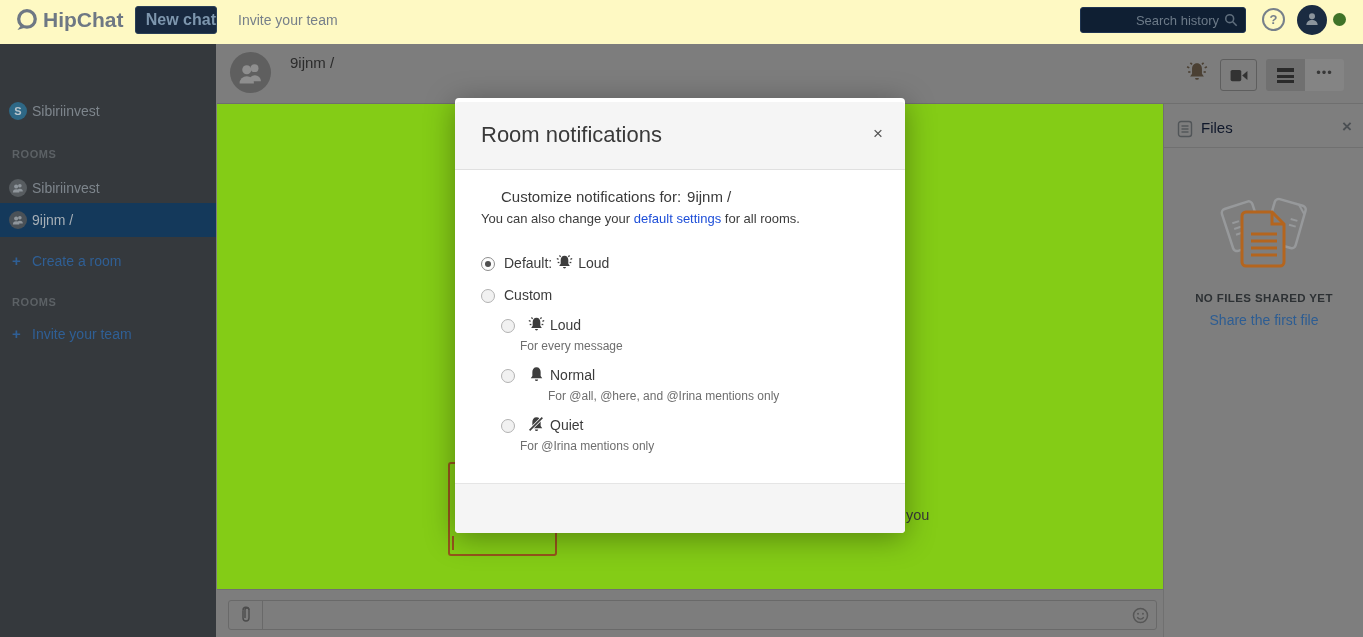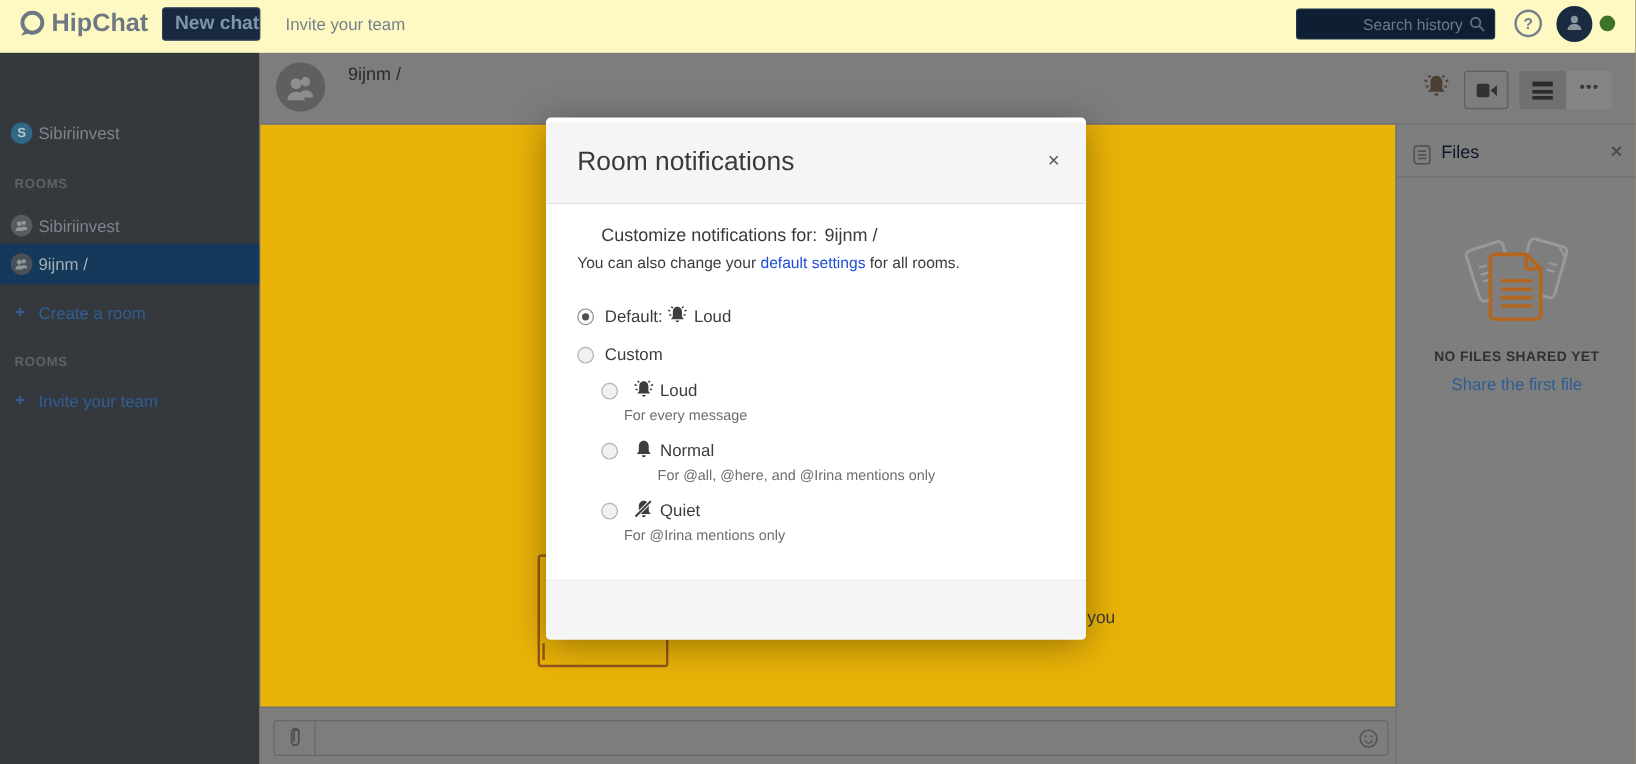--- a/index.html
+++ b/index.html
@@ -50,21 +50,21 @@
   .video-btn svg { position:absolute; left:9px; top:8px; width:18px; height:15px; color:#323232; }
   .seg { left:1049px; top:19px; width:78px; height:32px; border-radius:3px; overflow:hidden; }
   .seg-left { position:absolute; left:0; top:0; width:39px; height:32px; background:#707070; cursor:pointer; }
   .seg-right { position:absolute; left:39px; top:0; width:39px; height:32px; background:#848484; cursor:pointer; }
   .bars { position:absolute; left:11px; top:9px; width:17px; }
   .bars div { height:3px; background:#2a2a2a; margin-bottom:2.5px; }
   .bars div:first-child { height:4px; }
   .seg-dots { position:absolute; width:39px; text-align:center; top:6px; font-size:13px; letter-spacing:1px; color:#383838; }
 
   
-  #chat-body { left:217px; top:104px; width:946px; height:485px; background:#eab308; }
+  #chat-body { left:217px; top:104px; width:946px; height:485px; background:#84cc16; }
   .welcome-box { left:231px; top:358px; width:109px; height:94px; border:2px solid #96551c; border-radius:3px; }
   .welcome-tick { left:235px; top:432px; width:2px; height:14px; background:#96551c; }
   .welcome-t1 { left:689px; top:403px; font-size:14.5px; color:#383838; }
   .welcome-t2 { left:351px; top:425px; font-size:14.5px; color:#383838; }
 
   
   #msgbar { left:217px; top:589px; width:946px; height:48px; background:#7d7d7d; border-top:1px solid #707070; }
   .msg-input-wrap { left:11px; top:10px; width:929px; height:30px; border:1px solid #696969; border-radius:3px; }
   .clip-zone { position:absolute; left:0; top:0; width:34px; height:28px; border-right:1px solid #696969; cursor:pointer; }
   .clip-ic { position:absolute; left:10px; top:5px; width:14px; height:18px; color:#4c4c4c; }

